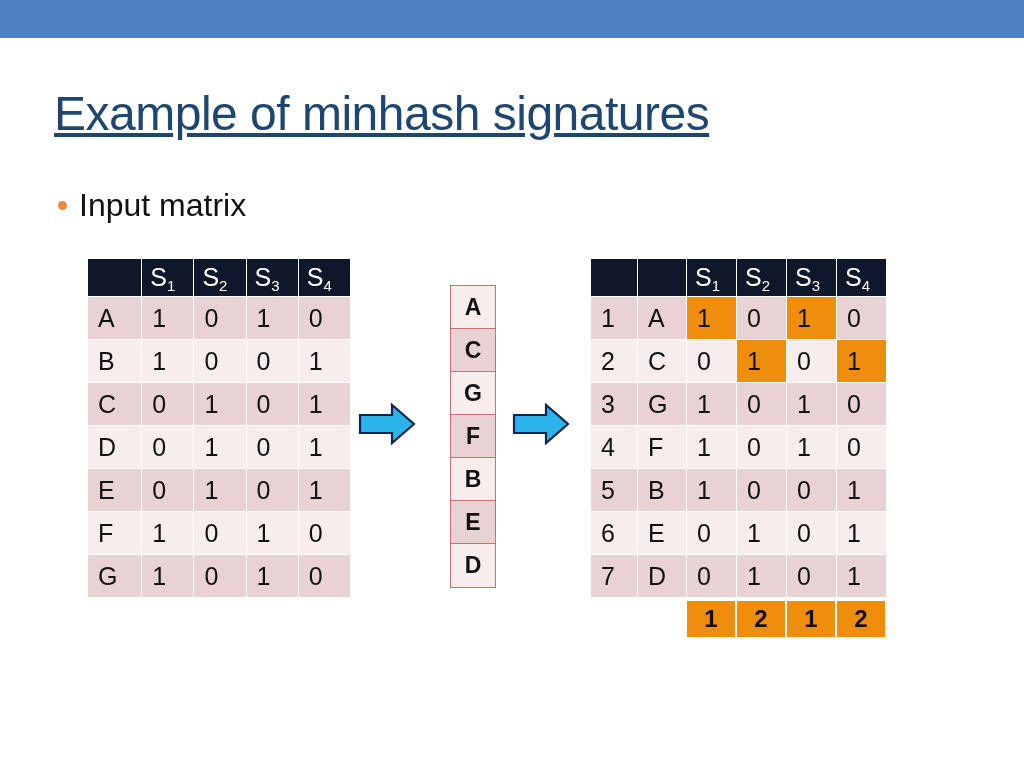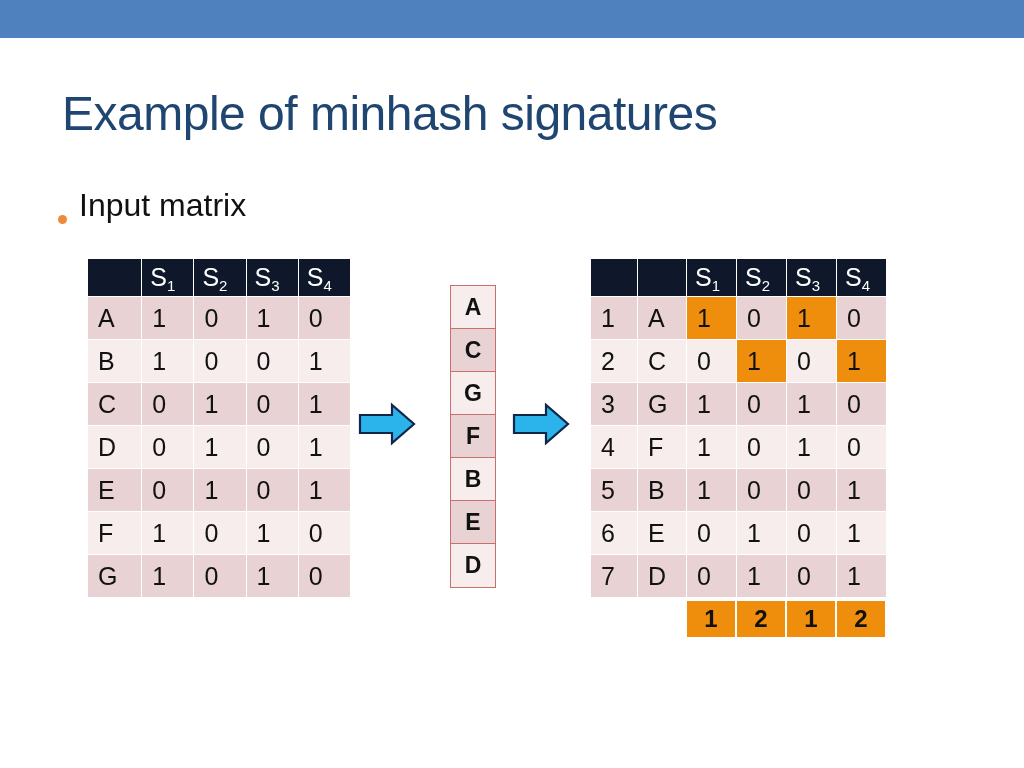--- a/index.html
+++ b/index.html
@@ -16,35 +16,36 @@
   }
   .top-band {
     position: absolute;
     left: 0; top: 0;
     width: 1024px;
     height: 38px;
     background: #4E81BD;
   }
   .slide-title {
     position: absolute;
-    left: 62px;
+    left: 54px;
     top: 86px;
     font-size: 48px;
     line-height: 56px;
     color: #1F4571;
     font-weight: normal;
     letter-spacing: -0.5px;
     white-space: nowrap;
+    text-decoration: underline;
   }
   .bullet-row {
     position: absolute;
     left: 58px;
     top: 186px;
     display: flex;
-    align-items: flex-end;
+    align-items: center;
   }
   .bullet-dot {
     width: 9px;
     height: 9px;
     border-radius: 50%;
     background: #ED8B3D;
     margin-right: 12px;
     flex: none;
   }
   .bullet-text {

